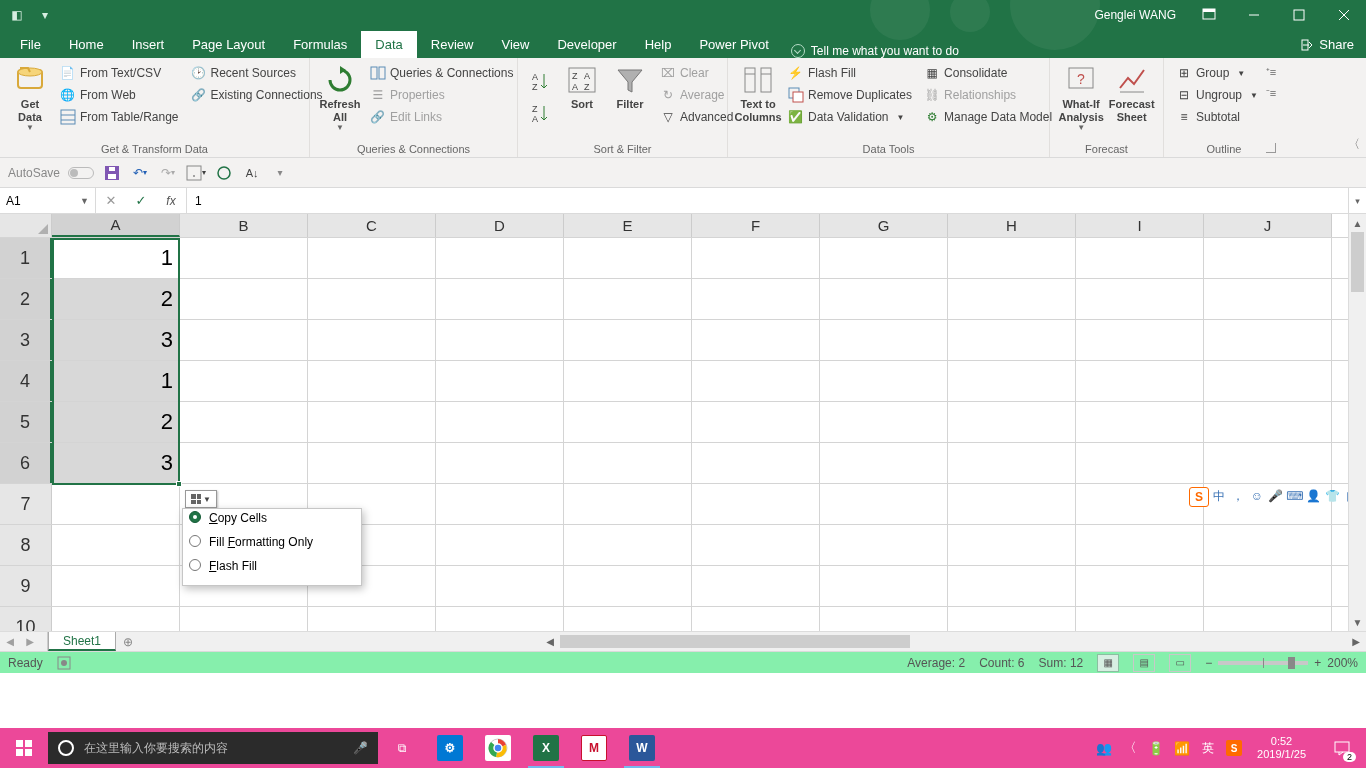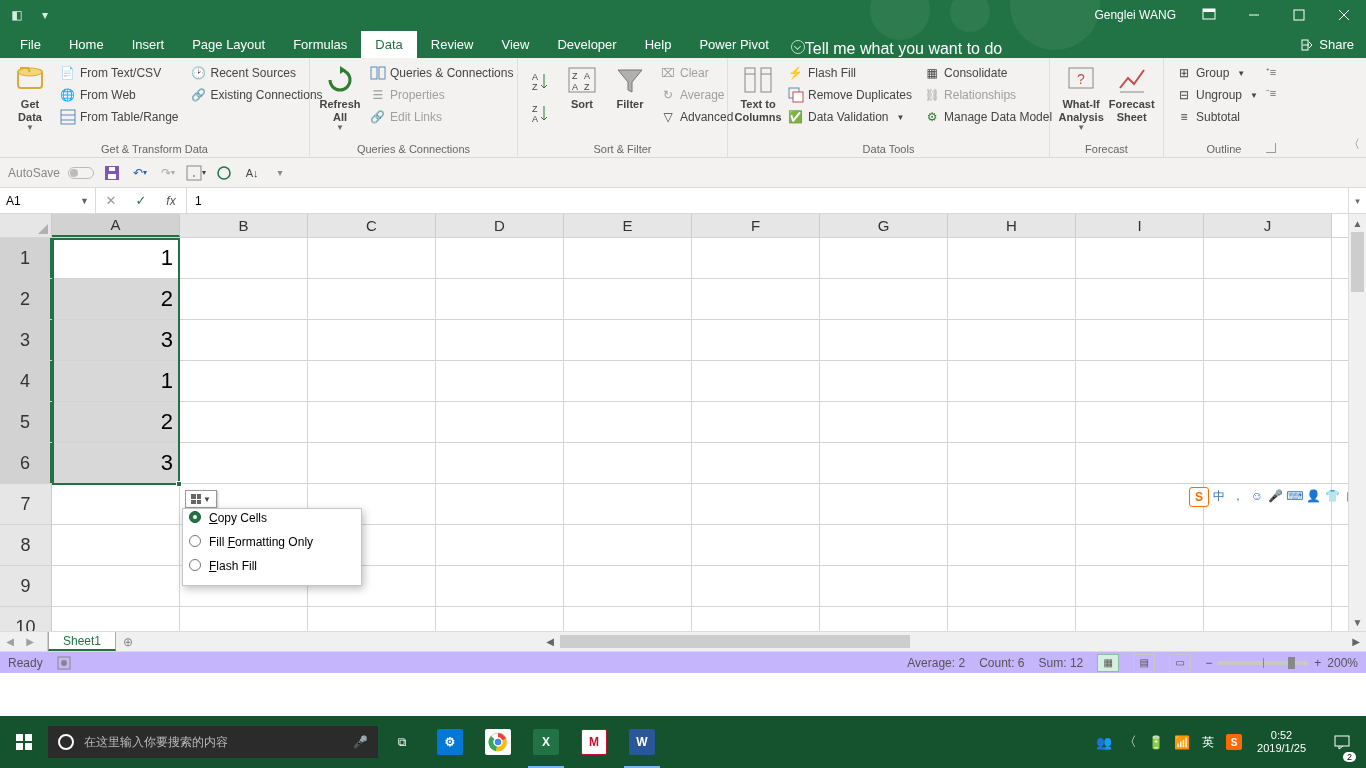--- a/index.html
+++ b/index.html
@@ -17,21 +17,21 @@
 
 .deco { position: absolute; left: 870px; top: 0; width: 300px; height: 30px; }
 .deco .blob { position: absolute; border-radius: 50%; background: rgba(255,255,255,0.06); }
 
 
 .menubar { height: 28px; background: #217346; display: flex; align-items: flex-end; padding-left: 6px; color: #fff; font-size: 13px; }
 .menubar .mtab { padding: 6px 14px 6px; cursor: default; margin-top: 43px; }
 .menubar .mtab.active { background: #fff; color: #217346; }
 .menubar .fill { flex: 1; }
 .menubar .share { padding: 6px 12px; display: flex; align-items: center; gap: 4px; }
-.tellme { display: flex; align-items: flex-start; padding: 0 8px; font-size: 16px; }
+.tellme { display: flex; align-items: flex-start; gap: 6px; padding: 0 8px; font-size: 12px; }
 .tellme .bulb { width: 14px; height: 14px; border: 1px solid #b6dcc7; border-radius: 50%; position: relative; }
 .tellme .bulb:after { content: ""; position: absolute; width: 4px; height: 4px; border: 1px solid #b6dcc7; border-top: none; border-right: none; transform: rotate(-45deg); left: 3px; top: 3px; }
 
 
 .ribbon { height: 100px; background: #f3f2f1; border-bottom: 1px solid #dadada; display: flex; font-size: 12px; color: #444; position: relative; }
 .rgroup { border-right: 1px solid #e1dfdd; padding: 4px 8px 2px; display: flex; flex-direction: column; }
 .rgroup .body { flex: 1; display: flex; gap: 4px; }
 .rgroup .label { text-align: center; font-size: 11px; color: #666; padding-top: 2px; position: relative; }
 .rgroup .label .launcher { position: absolute; right: 0; bottom: 2px; width: 10px; height: 10px; border: 1px solid #999; border-top: none; border-left: none; }
 .vbtn { display: flex; flex-direction: column; align-items: center; justify-content: flex-start; padding: 2px 4px; min-width: 44px; }
@@ -111,31 +111,31 @@
 .hbar .htrack .thumb { position: absolute; left: 20px; width: 350px; top: 3px; bottom: 3px; background: #cdcdcd; }
 .hbar .htrack .sbtn { width: 20px; display: flex; align-items: center; justify-content: center; color: #666; font-size: 10px; z-index: 1; }
 
 
 .ime { position: absolute; right: 4px; top: 272px; display: flex; gap: 3px; padding: 2px; }
 .ime .i { width: 16px; height: 16px; display: flex; align-items: center; justify-content: center; font-size: 12px; color: #3a72b5; }
 .ime .logo { width: 18px; height: 18px; background: #fff; border-radius: 3px; color: #ff6a00; font-weight: bold; font-size: 12px; display: flex; align-items: center; justify-content: center; position: relative; }
 .ime .logo:before { content: ""; position: absolute; inset: -1px; border: 1px solid #ff6a00; border-radius: 3px; }
 
 
-.status { height: 22px; background: #c4b5fd; border-top: 1px solid #dadada; display: flex; align-items: center; font-size: 12px; color: #555; padding: 0 8px; gap: 14px; }
+.status { height: 22px; background: #86efac; border-top: 1px solid #dadada; display: flex; align-items: center; font-size: 12px; color: #555; padding: 0 8px; gap: 14px; }
 .status .fill { flex: 1; }
 .status .viewbtn { width: 22px; height: 18px; border: 1px solid #c8c8c8; display: flex; align-items: center; justify-content: center; font-size: 10px; }
 .status .viewbtn.active { background: #d7efe2; border-color: #8bbfa1; }
 .status .zoom { display: flex; align-items: center; gap: 6px; }
 .status .zslider { width: 90px; height: 4px; background: #c8c8c8; position: relative; }
 .status .zslider .tick { position: absolute; left: 50%; top: -3px; width: 1px; height: 10px; background: #888; }
 .status .zslider .knob { position: absolute; left: 78%; top: -4px; width: 7px; height: 12px; background: #888; }
 
 
-.taskbar { position: absolute; left: 0; right: 0; bottom: 0; height: 52px; background: #14532d; display: flex; align-items: center; color: #fff; font-size: 12px; }
+.taskbar { position: absolute; left: 0; right: 0; bottom: 0; height: 40px; background: #ec4899; display: flex; align-items: center; color: #fff; font-size: 12px; }
 .taskbar .tbtn { width: 48px; height: 100%; display: flex; align-items: center; justify-content: center; }
 .taskbar .winlogo { display: grid; grid-template: 1fr 1fr / 1fr 1fr; gap: 2px; width: 16px; height: 16px; }
 .taskbar .winlogo span { background: #fff; }
 .searchbox { height: 32px; width: 330px; background: #2b2b2b; display: flex; align-items: center; padding: 0 10px; gap: 10px; color: #bbb; }
 .searchbox .circ { width: 16px; height: 16px; border: 2px solid #fff; border-radius: 50%; }
 .tb-apps { display: flex; height: 100%; }
 .tb-app { width: 48px; height: 100%; display: flex; align-items: center; justify-content: center; position: relative; }
 .tb-app.active:after { content: ""; position: absolute; left: 6px; right: 6px; bottom: 0; height: 2px; background: #76b9ed; }
 .appicon { width: 26px; height: 26px; border-radius: 2px; display: flex; align-items: center; justify-content: center; font-size: 12px; font-weight: bold; }
 .tray { margin-left: auto; display: flex; align-items: center; height: 100%; gap: 8px; padding-right: 2px; }

